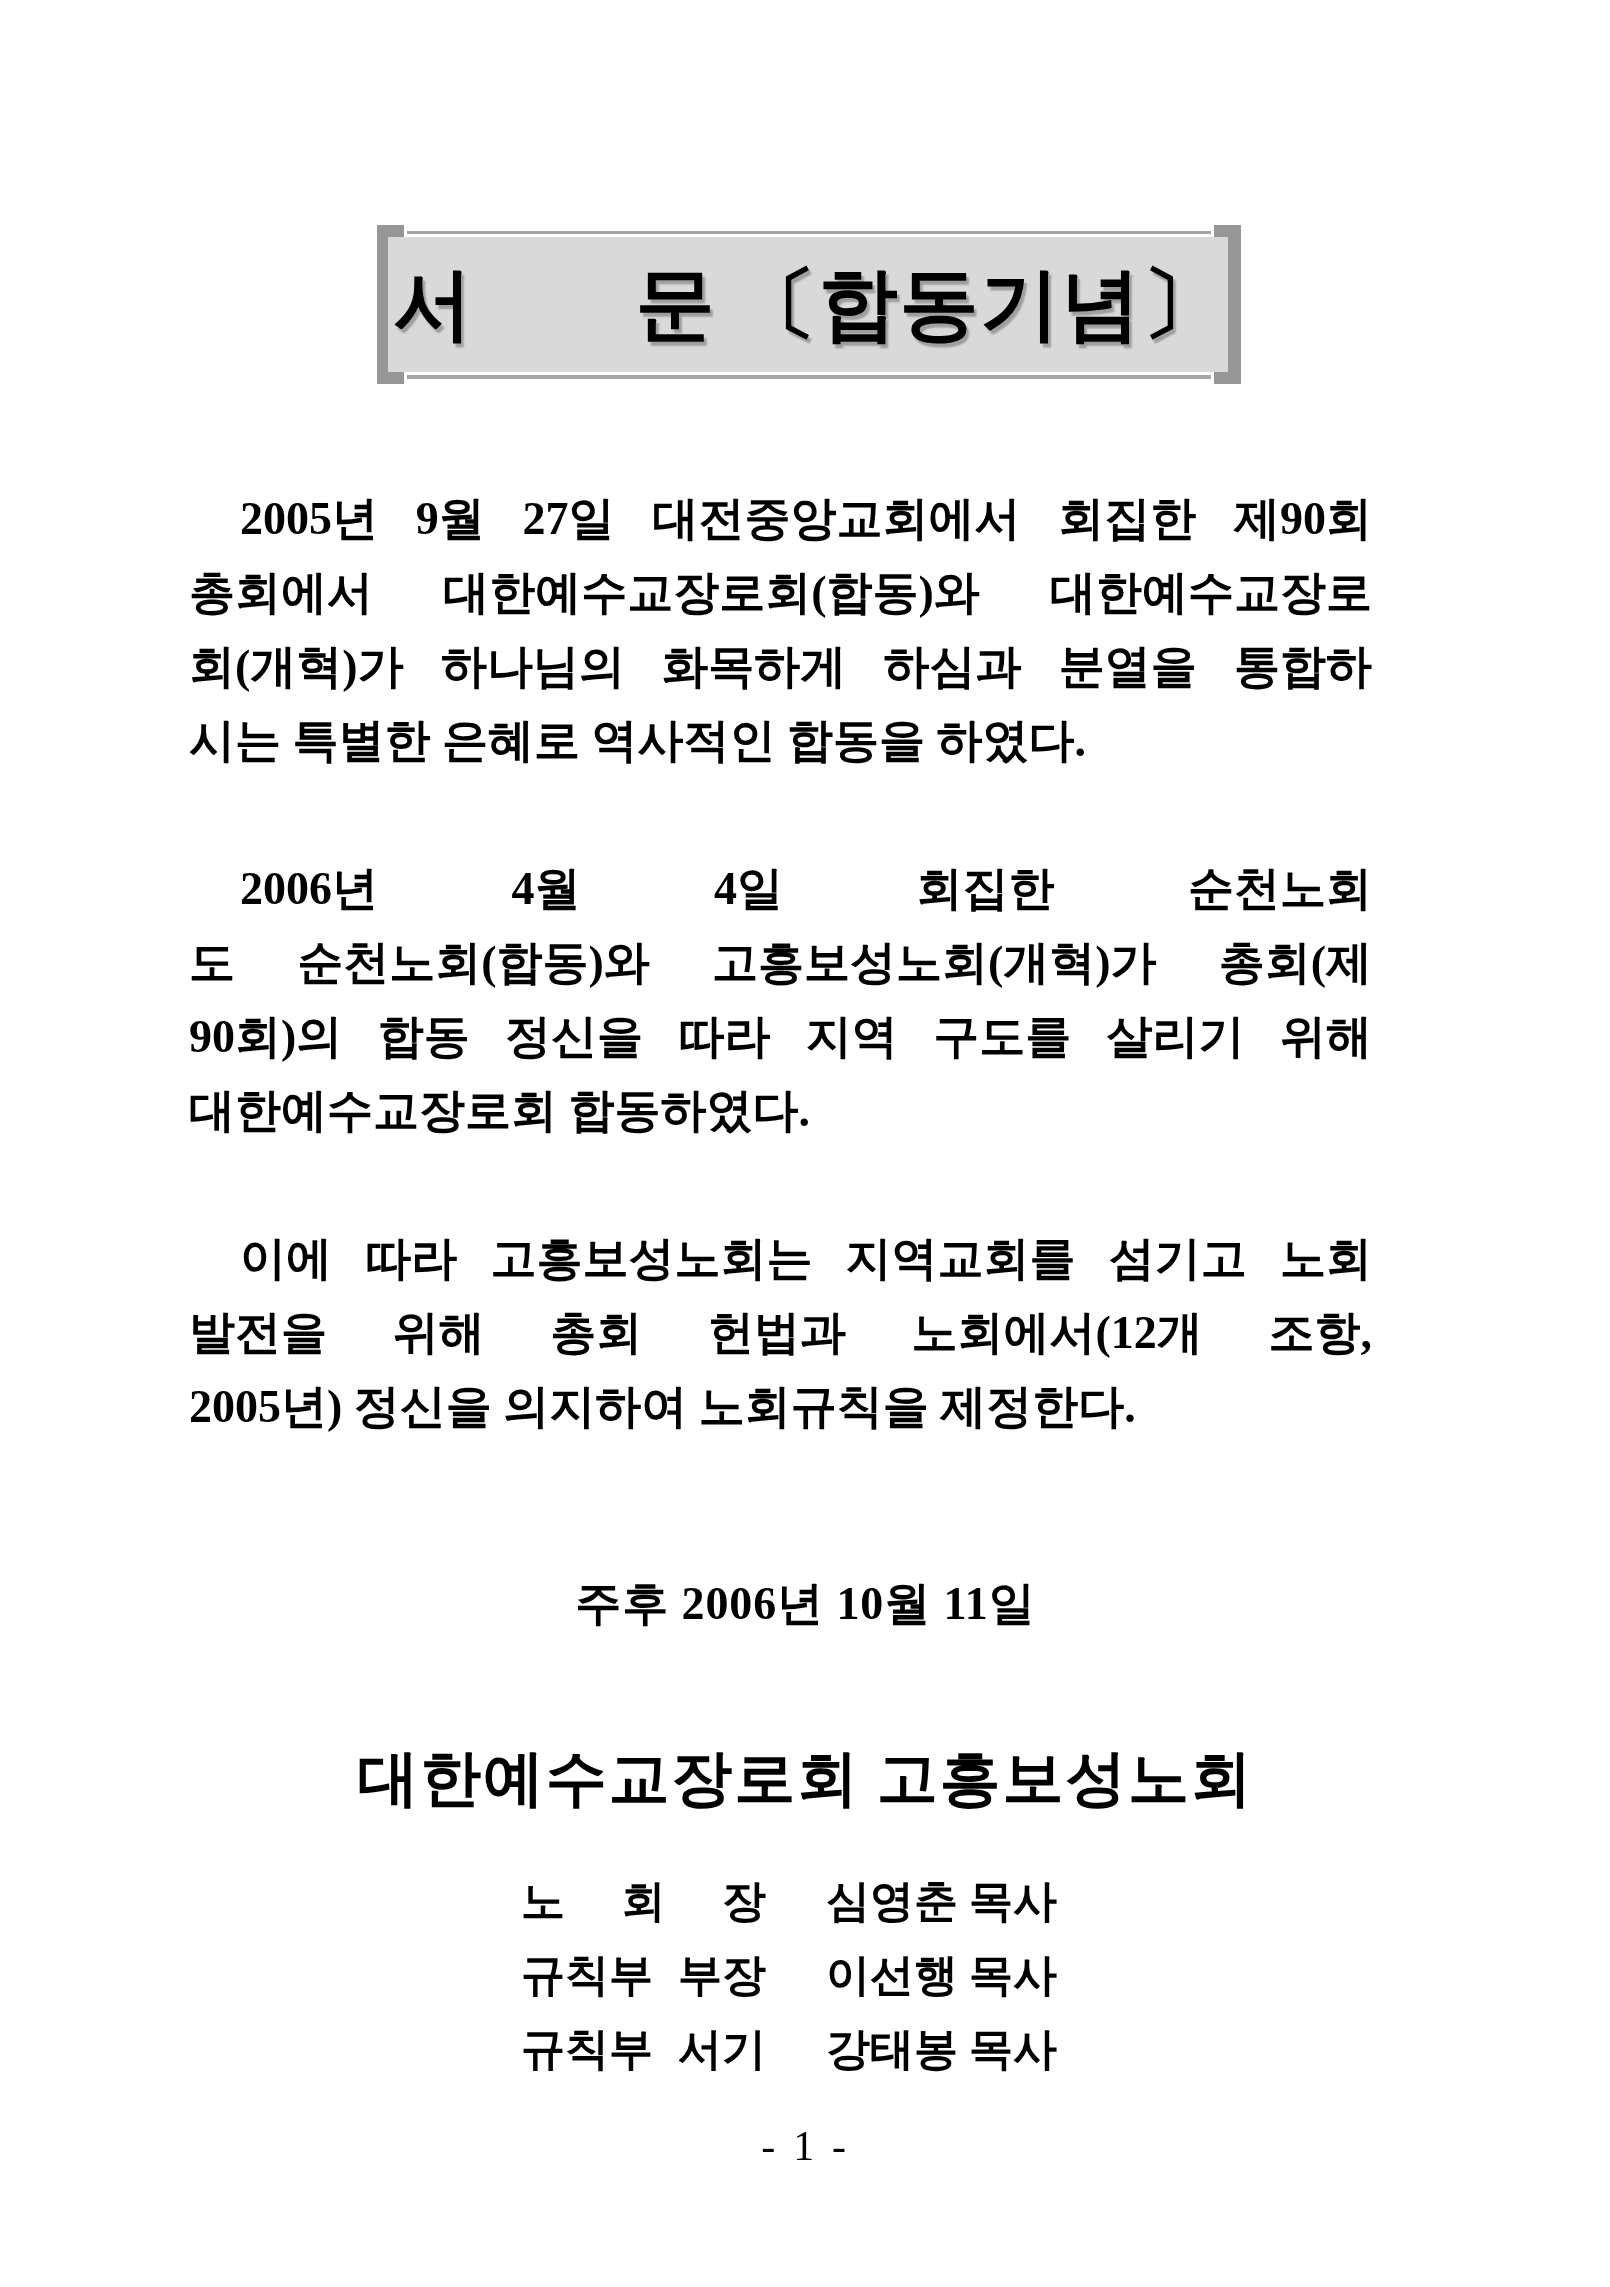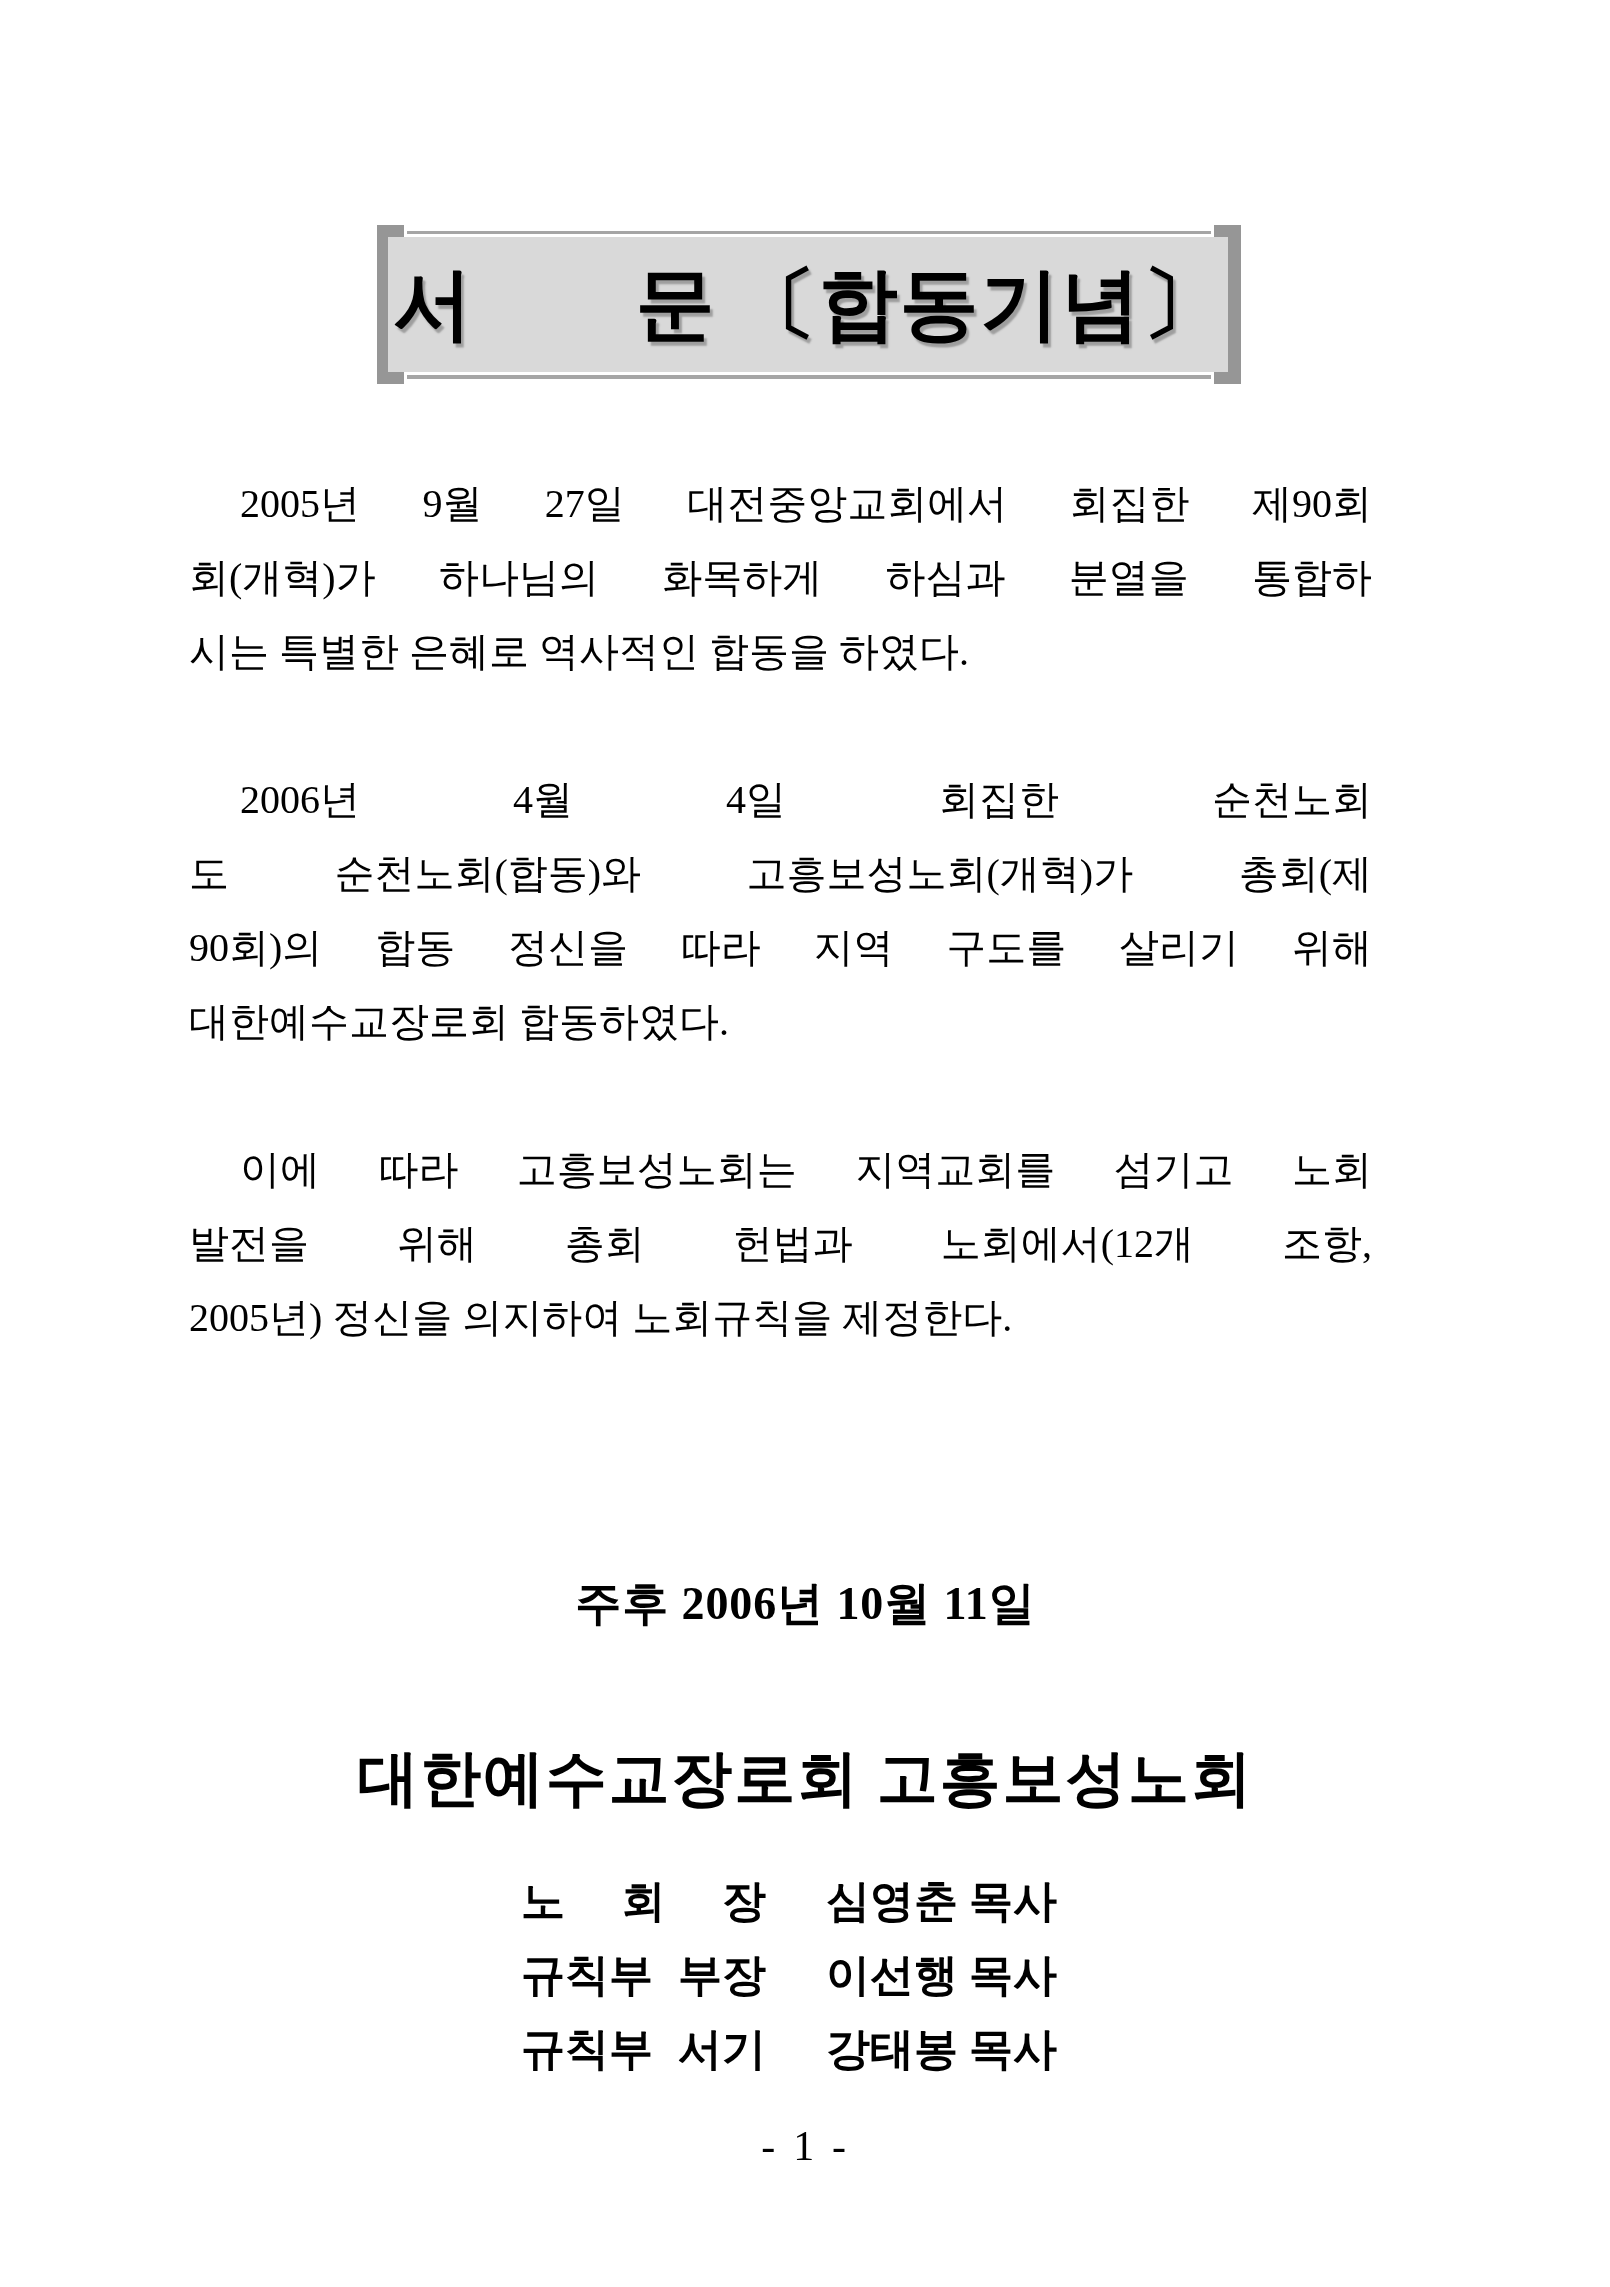--- a/index.html
+++ b/index.html
@@ -23,22 +23,22 @@
   .banner .panel{position:absolute;left:11px;right:13px;top:12px;bottom:13px;background:#d9d9d9;}
   .banner-title{
     position:absolute;left:11px;right:13px;top:12px;bottom:13px;
     display:flex;align-items:center;justify-content:center;
     font-size:79px;font-weight:bold;letter-spacing:1.8px;
     text-shadow:2.8px 3.7px 1.8px #9e9e9e;
     white-space:nowrap;
   }
 
   
-  .content{position:absolute;left:189px;top:466px;width:1183px;
-    font-size:40px;font-weight:normal;}
+  .content{position:absolute;left:189px;top:482px;width:1183px;
+    font-size:46px;font-weight:bold;}
   .para{margin:0 0 74px 0;}
   .line{height:74px;white-space:nowrap;}
   .line.j{display:flex;justify-content:space-between;align-items:center;}
   .line.first{padding-left:51px;}
   .line.last{display:flex;align-items:center;justify-content:flex-start;}
 
   
   .date-line{
     position:absolute;left:0;top:1567px;width:1611px;height:74px;
     display:flex;align-items:center;justify-content:center;
@@ -76,20 +76,25 @@
   <div class="content">
 
     <div class="para">
       <div class="line j first jsplit">
           <span>2005년</span>
           <span>9월</span>
           <span>27일</span>
           <span>대전중앙교회에서</span>
           <span>회집한</span>
           <span>제90회</span>
+        </div>
+      <div class="line j jsplit">
+          <span>총회에서</span>
+          <span>대한예수교장로회(합동)와</span>
+          <span>대한예수교장로</span>
         </div>
       <div class="line j jsplit">
           <span>회(개혁)가</span>
           <span>하나님의</span>
           <span>화목하게</span>
           <span>하심과</span>
           <span>분열을</span>
           <span>통합하</span>
         </div>
       <div class="line last">시는 특별한 은혜로 역사적인 합동을 하였다.</div>

